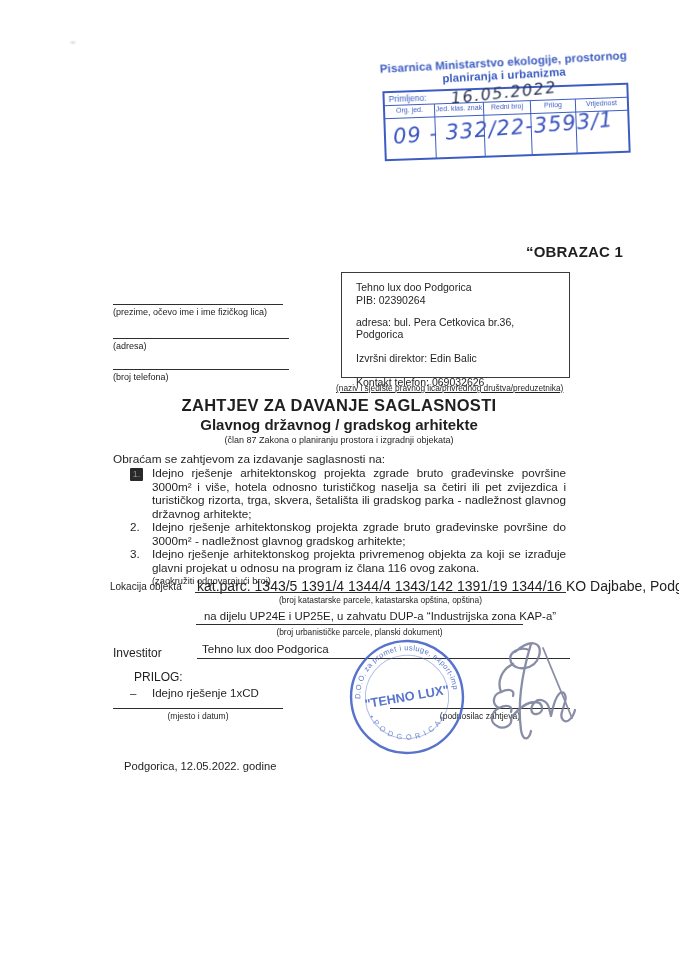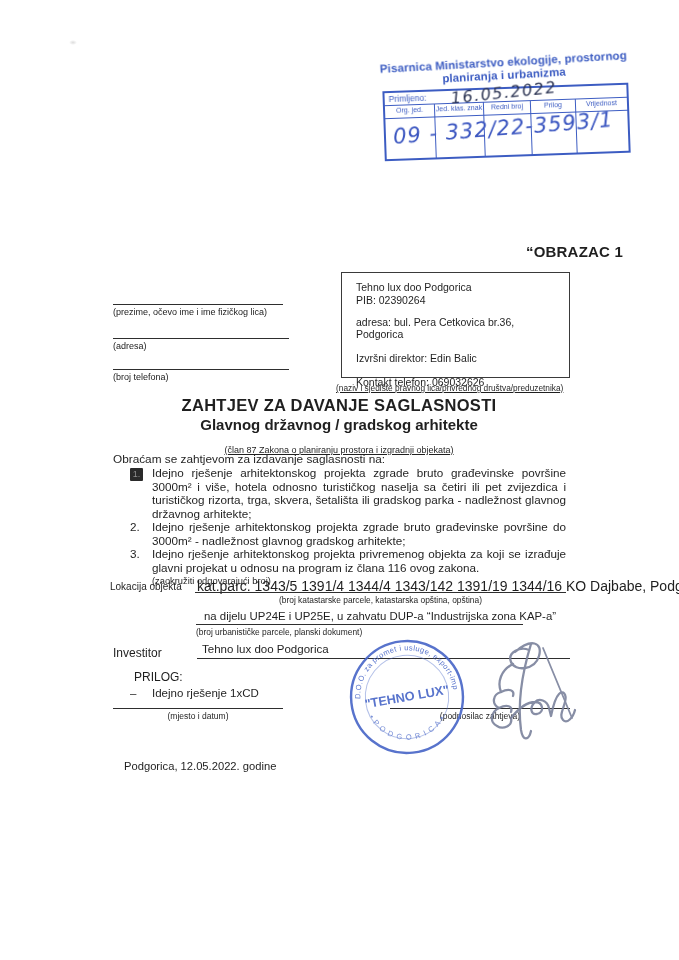--- a/index.html
+++ b/index.html
@@ -56,40 +56,40 @@
   .company-box .l2 { margin-top:1px; }
   .company-box .l3 { margin-top:10px; }
   .company-box .l4 { margin-top:12px; }
   .company-box .l5 { margin-top:12px; }
   .company-cap { left:336px; top:383px; width:240px; font-size:8.3px;text-decoration:underline; }
 
   
   .title-wrap { left:113px; top:396px; width:452px; text-align:center; }
   .title-h1 { font-size:16.5px; font-weight:bold; letter-spacing:.3px; }
   .title-h2 { font-size:15px; font-weight:bold; margin-top:1px; }
-  .title-cap { font-size:9px; margin-top:12px;text-decoration:underline; }
+  .title-cap { font-size:9px; margin-top:2px; }
 
   
   .intro { left:113px; top:452px; font-size:11.8px; }
   .req-list { left:130px; top:466px; width:436px; font-size:11.7px; line-height:13.5px; }
   .req-item { display:flex; }
   .req-marker { width:19px; flex:none; margin-right:3px; }
   .req-marker-dark { display:inline-flex; width:13px; height:13px; background:#2a2a2a;
     color:#8f8f8f; font-size:9px; align-items:center; justify-content:center; border-radius:1px; }
   .req-text { flex:1; text-align:justify; }
   .circle-note { margin:1px 0 0 22px; font-size:9.3px; }
 
   
   .loc-label { left:110px; top:581px; font-size:10px; }
   .loc-val1 { left:197px; top:578px; width:370px; font-size:14px; white-space:nowrap; }
   .loc-line1 { left:195px; top:592px; width:371px; }
   .loc-cap1 { left:195px; top:595px; width:371px; text-align:center; font-size:8.4px; }
   .loc-val2 { left:204px; top:610px; width:322px; font-size:11.4px; white-space:nowrap; }
   .loc-line2 { left:196px; top:624px; width:327px; }
-  .loc-cap2 { left:196px; top:627px; width:327px; font-size:8.4px; }
+  .loc-cap2 { left:196px; top:627px; width:327px; text-align:center; font-size:8.4px; }
 
   .inv-label { left:113px; top:646px; font-size:12px; }
   .inv-val { left:202px; top:643px; font-size:11.5px; }
   .inv-line { left:197px; top:658px; width:373px; }
 
   .prilog-head { left:113px; top:670px; font-size:12px;margin-left:21px; }
   .prilog-item { left:130px; top:687px; font-size:11.5px; }
   .prilog-dash { display:inline-block; width:22px; }
 
   .mjesto-line { left:113px; top:708px; width:170px; }

